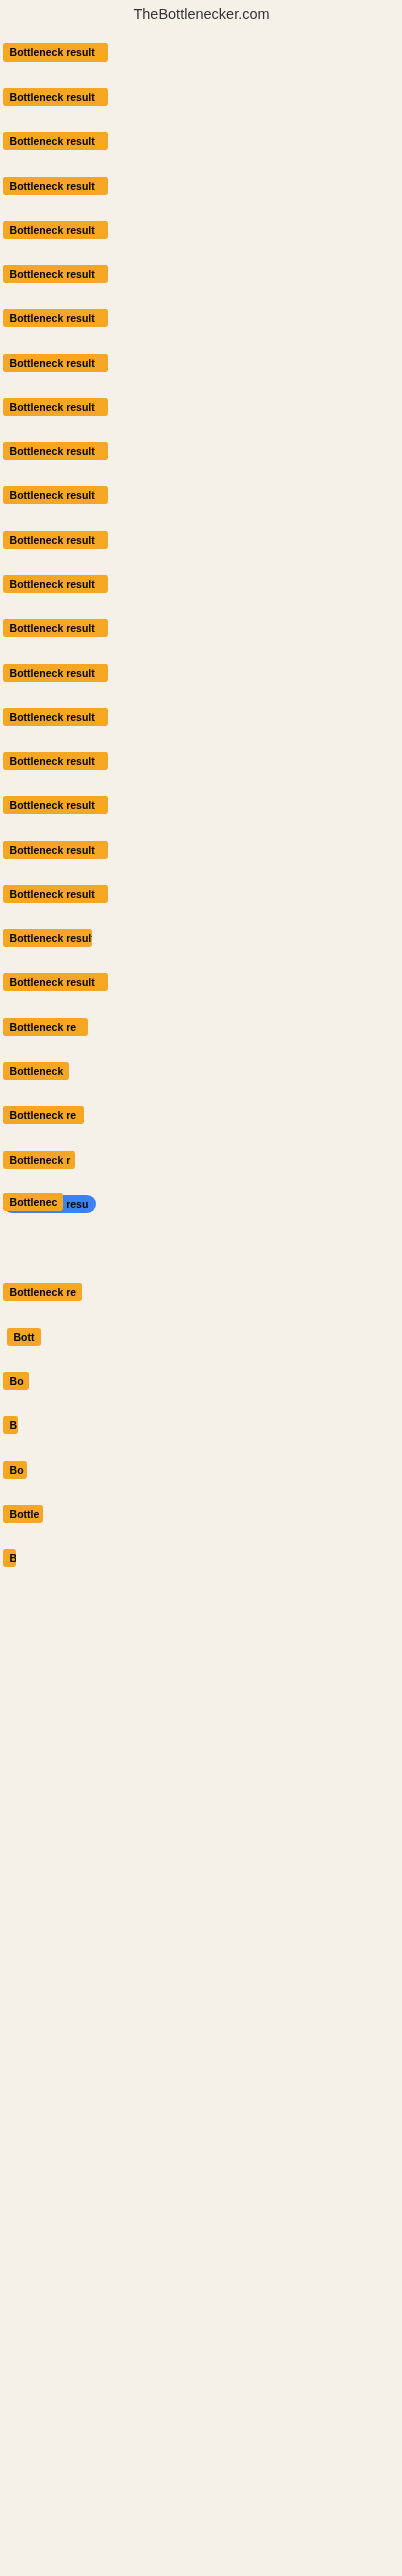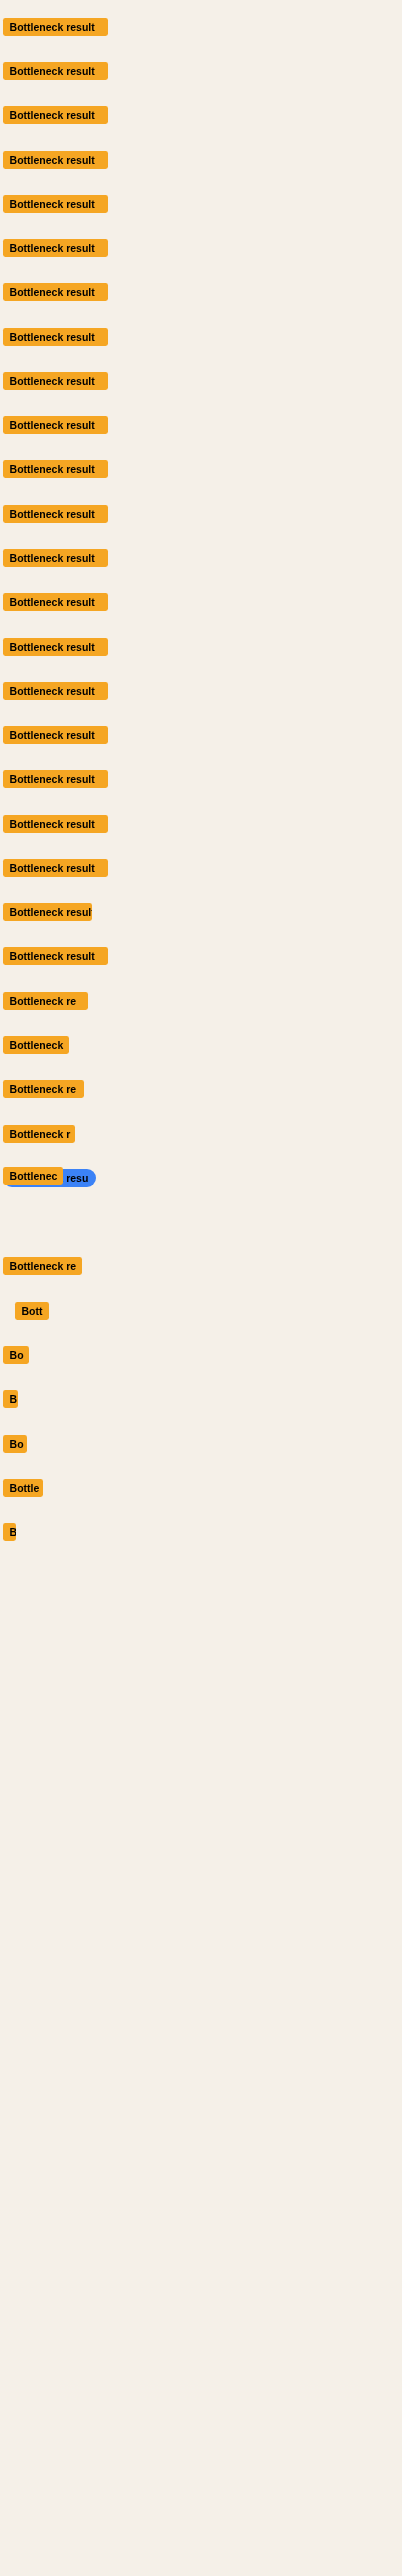--- a/index.html
+++ b/index.html
@@ -13,20 +13,21 @@
       background-color: #f5f0e8;
       font-family: Arial, sans-serif;
       position: relative;
     }
     
   </style>
 </head>
 <body>
 
 <div style="width:403px; min-height:2576px; position:relative; background:#f5f0e8;">
+  <div style="text-align:center; font-size:14.5px; color:#333; padding:6.4px 0 3.2px 0; font-weight:normal;">TheBottlenecker.com</div>
 
   <div id="bottleneck-list" style="position:relative; width:350px; height:1691px;">
   <div style="position: absolute; top: 17.7px; left: 3.2px;"><div style="display: inline-block; background-color: rgb(245, 166, 35); color: rgb(0, 0, 0); font-size: 10.5px; font-weight: bold; padding: 3.2px 6.4px; border-radius: 2.4px; white-space: nowrap; overflow: hidden; max-width: 105px; min-width: 105px; width: 105px; cursor: pointer;">Bottleneck result</div></div>
       <div style="position: absolute; top: 62px; left: 3.2px;"><div style="display: inline-block; background-color: rgb(245, 166, 35); color: rgb(0, 0, 0); font-size: 10.5px; font-weight: bold; padding: 3.2px 6.4px; border-radius: 2.4px; white-space: nowrap; overflow: hidden; max-width: 105px; min-width: 105px; width: 105px; cursor: pointer;">Bottleneck result</div></div>
       <div style="position: absolute; top: 106px; left: 3.2px;"><div style="display: inline-block; background-color: rgb(245, 166, 35); color: rgb(0, 0, 0); font-size: 10.5px; font-weight: bold; padding: 3.2px 6.4px; border-radius: 2.4px; white-space: nowrap; overflow: hidden; max-width: 105px; min-width: 105px; width: 105px; cursor: pointer;">Bottleneck result</div></div>
       <div style="position: absolute; top: 151px; left: 3.2px;"><div style="display: inline-block; background-color: rgb(245, 166, 35); color: rgb(0, 0, 0); font-size: 10.5px; font-weight: bold; padding: 3.2px 6.4px; border-radius: 2.4px; white-space: nowrap; overflow: hidden; max-width: 105px; min-width: 105px; width: 105px; cursor: pointer;">Bottleneck result</div></div>
       <div style="position: absolute; top: 195px; left: 3.2px;"><div style="display: inline-block; background-color: rgb(245, 166, 35); color: rgb(0, 0, 0); font-size: 10.5px; font-weight: bold; padding: 3.2px 6.4px; border-radius: 2.4px; white-space: nowrap; overflow: hidden; max-width: 105px; min-width: 105px; width: 105px; cursor: pointer;">Bottleneck result</div></div>
       <div style="position: absolute; top: 239px; left: 3.2px;"><div style="display: inline-block; background-color: rgb(245, 166, 35); color: rgb(0, 0, 0); font-size: 10.5px; font-weight: bold; padding: 3.2px 6.4px; border-radius: 2.4px; white-space: nowrap; overflow: hidden; max-width: 105px; min-width: 105px; width: 105px; cursor: pointer;">Bottleneck result</div></div>
       <div style="position: absolute; top: 283px; left: 3.2px;"><div style="display: inline-block; background-color: rgb(245, 166, 35); color: rgb(0, 0, 0); font-size: 10.5px; font-weight: bold; padding: 3.2px 6.4px; border-radius: 2.4px; white-space: nowrap; overflow: hidden; max-width: 105px; min-width: 105px; width: 105px; cursor: pointer;">Bottleneck result</div></div>
       <div style="position: absolute; top: 328px; left: 3.2px;"><div style="display: inline-block; background-color: rgb(245, 166, 35); color: rgb(0, 0, 0); font-size: 10.5px; font-weight: bold; padding: 3.2px 6.4px; border-radius: 2.4px; white-space: nowrap; overflow: hidden; max-width: 105px; min-width: 105px; width: 105px; cursor: pointer;">Bottleneck result</div></div>
@@ -44,21 +45,21 @@
       <div style="position: absolute; top: 859px; left: 3.2px;"><div style="display: inline-block; background-color: rgb(245, 166, 35); color: rgb(0, 0, 0); font-size: 10.5px; font-weight: bold; padding: 3.2px 6.4px; border-radius: 2.4px; white-space: nowrap; overflow: hidden; max-width: 105px; min-width: 105px; width: 105px; cursor: pointer;">Bottleneck result</div></div>
       <div style="position: absolute; top: 903px; left: 3.2px;"><div style="display: inline-block; background-color: rgb(245, 166, 35); color: rgb(0, 0, 0); font-size: 10.5px; font-weight: bold; padding: 3.2px 6.4px; border-radius: 2.4px; white-space: nowrap; overflow: hidden; max-width: 89px; min-width: 89px; width: 89px; cursor: pointer;">Bottleneck result</div></div>
       <div style="position: absolute; top: 947px; left: 3.2px;"><div style="display: inline-block; background-color: rgb(245, 166, 35); color: rgb(0, 0, 0); font-size: 10.5px; font-weight: bold; padding: 3.2px 6.4px; border-radius: 2.4px; white-space: nowrap; overflow: hidden; max-width: 105px; min-width: 105px; width: 105px; cursor: pointer;">Bottleneck result</div></div>
       <div style="position: absolute; top: 992px; left: 3.2px;"><div style="display: inline-block; background-color: rgb(245, 166, 35); color: rgb(0, 0, 0); font-size: 10.5px; font-weight: bold; padding: 3.2px 6.4px; border-radius: 2.4px; white-space: nowrap; overflow: hidden; max-width: 85px; min-width: 85px; width: 85px; cursor: pointer;">Bottleneck re</div></div>
       <div style="position: absolute; top: 1036px; left: 3.2px;"><div style="display: inline-block; background-color: rgb(245, 166, 35); color: rgb(0, 0, 0); font-size: 10.5px; font-weight: bold; padding: 3.2px 6.4px; border-radius: 2.4px; white-space: nowrap; overflow: hidden; max-width: 66px; min-width: 66px; width: 66px; cursor: pointer;">Bottleneck</div></div>
       <div style="position: absolute; top: 1080px; left: 3.2px;"><div style="display: inline-block; background-color: rgb(245, 166, 35); color: rgb(0, 0, 0); font-size: 10.5px; font-weight: bold; padding: 3.2px 6.4px; border-radius: 2.4px; white-space: nowrap; overflow: hidden; max-width: 81px; min-width: 81px; width: 81px; cursor: pointer;">Bottleneck re</div></div>
       <div style="position: absolute; top: 1125px; left: 3.2px; text-align: right;"><div style="display: inline-block; background-color: rgb(245, 166, 35); color: rgb(0, 0, 0); font-size: 10.5px; font-weight: bold; padding: 3.2px 6.4px; border-radius: 2.4px; white-space: nowrap; overflow: hidden; max-width: 72px; min-width: 72px; width: 72px; cursor: pointer;">Bottleneck r</div></div>
       <div style="position: absolute; top: 1169px; left: 3.2px;"><div style="display: inline-block; background-color: #3b82f6; color: rgb(0, 0, 0); font-size: 10.5px; font-weight: bold; padding: 3.2px 6.4px; border-radius: 9px; white-space: nowrap; overflow: hidden; max-width: 93px; min-width: 93px; width: 93px; cursor: pointer;">Bottleneck resu</div></div>
       <div style="position: absolute; top: 1167px; left: 3.2px;"><div style="display: inline-block; background-color: rgb(245, 166, 35); color: rgb(0, 0, 0); font-size: 10.5px; font-weight: bold; padding: 3.2px 6.4px; border-radius: 2.4px; white-space: nowrap; overflow: hidden; max-width: 60px; min-width: 60px; width: 60px; cursor: pointer;">Bottlenec</div></div>
       <div style="position: absolute; top: 1257px; left: 3.2px;"><div style="display: inline-block; background-color: rgb(245, 166, 35); color: rgb(0, 0, 0); font-size: 10.5px; font-weight: bold; padding: 3.2px 6.4px; border-radius: 2.4px; white-space: nowrap; overflow: hidden; max-width: 79px; min-width: 79px; width: 79px; cursor: pointer;">Bottleneck re</div></div>
-      <div style="position: absolute; top: 1302px; left: 15px;"><div style="display: inline-block; background-color: rgb(245, 166, 35); color: rgb(0, 0, 0); font-size: 10.5px; font-weight: bold; padding: 3.2px 6.4px; border-radius: 2.4px; white-space: nowrap; overflow: hidden; max-width: 34px; min-width: 34px; width: 34px; cursor: pointer;">Bott</div></div>
+      <div style="position: absolute; top: 1302px; left: 7px;"><div style="display: inline-block; background-color: rgb(245, 166, 35); color: rgb(0, 0, 0); font-size: 10.5px; font-weight: bold; padding: 3.2px 6.4px; border-radius: 2.4px; white-space: nowrap; overflow: hidden; max-width: 34px; min-width: 34px; width: 34px; cursor: pointer;">Bott</div></div>
       <div style="position: absolute; top: 1346px; left: 3.2px;"><div style="display: inline-block; background-color: rgb(245, 166, 35); color: rgb(0, 0, 0); font-size: 10.5px; font-weight: bold; padding: 3.2px 6.4px; border-radius: 2.4px; white-space: nowrap; overflow: hidden; max-width: 26px; min-width: 26px; width: 26px; cursor: pointer;">Bo</div></div>
       <div style="position: absolute; top: 1390px; left: 3.2px;"><div style="display: inline-block; background-color: rgb(245, 166, 35); color: rgb(0, 0, 0); font-size: 10.5px; font-weight: bold; padding: 3.2px 6.4px; border-radius: 2.4px; white-space: nowrap; overflow: hidden; max-width: 14.5px; min-width: 14.5px; width: 14.5px; cursor: pointer;">B</div></div>
       <div style="position: absolute; top: 1435px; left: 3.2px;"><div style="display: inline-block; background-color: rgb(245, 166, 35); color: rgb(0, 0, 0); font-size: 10.5px; font-weight: bold; padding: 3.2px 6.4px; border-radius: 2.4px; white-space: nowrap; overflow: hidden; max-width: 24px; min-width: 24px; width: 24px; cursor: pointer;">Bo</div></div>
       <div style="position: absolute; top: 1479px; left: 3.2px;"><div style="display: inline-block; background-color: rgb(245, 166, 35); color: rgb(0, 0, 0); font-size: 10.5px; font-weight: bold; padding: 3.2px 6.4px; border-radius: 2.4px; white-space: nowrap; overflow: hidden; max-width: 40px; min-width: 40px; width: 40px; cursor: pointer;">Bottle</div></div>
       <div style="position: absolute; top: 1523px; left: 3.2px;"><div style="display: inline-block; background-color: rgb(245, 166, 35); color: rgb(0, 0, 0); font-size: 10.5px; font-weight: bold; padding: 3.2px 6.4px; border-radius: 2.4px; white-space: nowrap; overflow: hidden; max-width: 13px; min-width: 13px; width: 13px; cursor: pointer;">B</div></div>
     </div>
 </div>
 
 
 </body></html>

